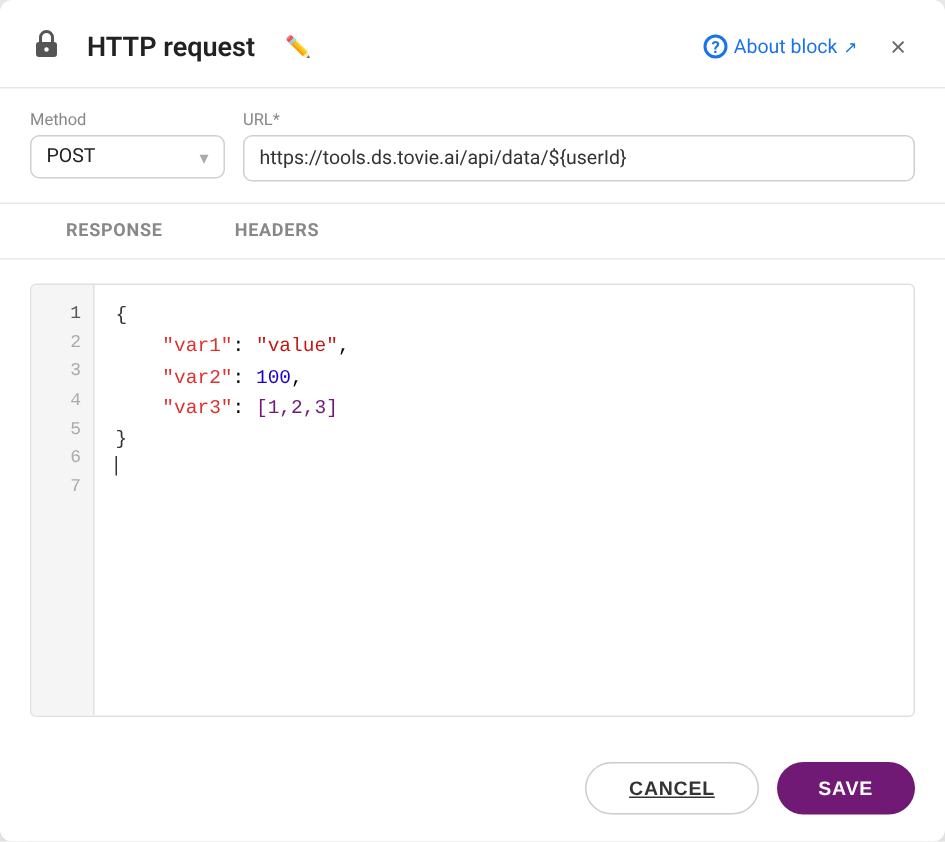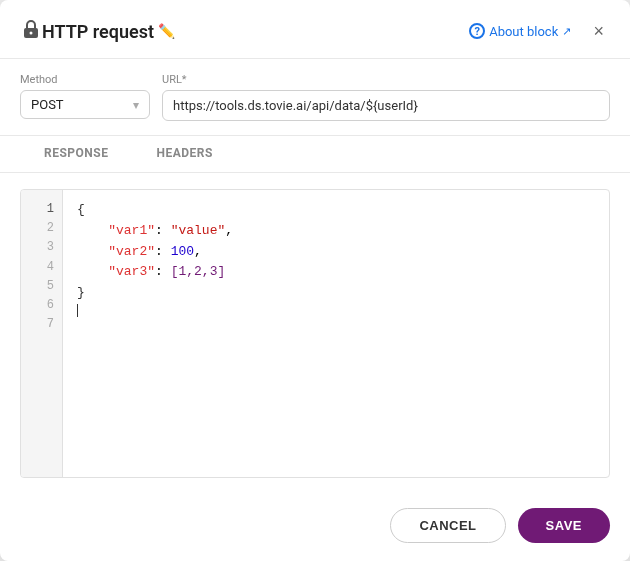--- a/index.html
+++ b/index.html
@@ -24,21 +24,21 @@
     .modal-header {
       display: flex;
       align-items: center;
       justify-content: space-between;
       padding: 18px 20px 14px 20px;
       border-bottom: 1px solid #e8e8e8;
     }
     .modal-title-group {
       display: flex;
       align-items: center;
-      gap: 0;
+      gap: 16px;
     }
     .lock-icon {
       width: 22px;
       height: 22px;
     }
     .modal-title {
       font-size: 18px;
       font-weight: 600;
       color: #222;
     }
@@ -212,20 +212,21 @@
     .btn-cancel {
       background: #fff;
       border: 1px solid #ccc;
       border-radius: 20px;
       padding: 9px 28px;
       font-size: 13px;
       font-weight: 600;
       color: #333;
       cursor: pointer;
       letter-spacing: 0.5px;
+      text-decoration: underline;
     }
     .btn-save {
       background: #701a75;
       border: none;
       border-radius: 20px;
       padding: 9px 28px;
       font-size: 13px;
       font-weight: 600;
       color: #fff;
       cursor: pointer;

